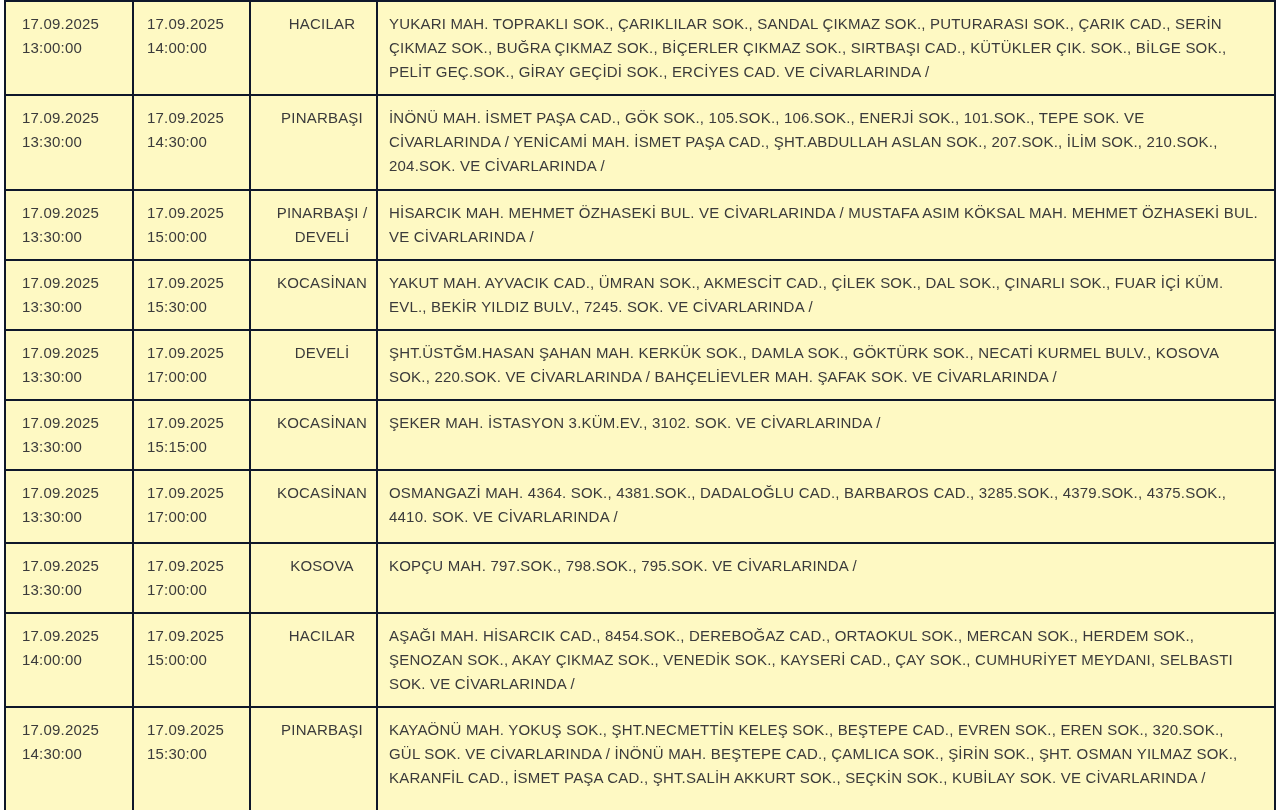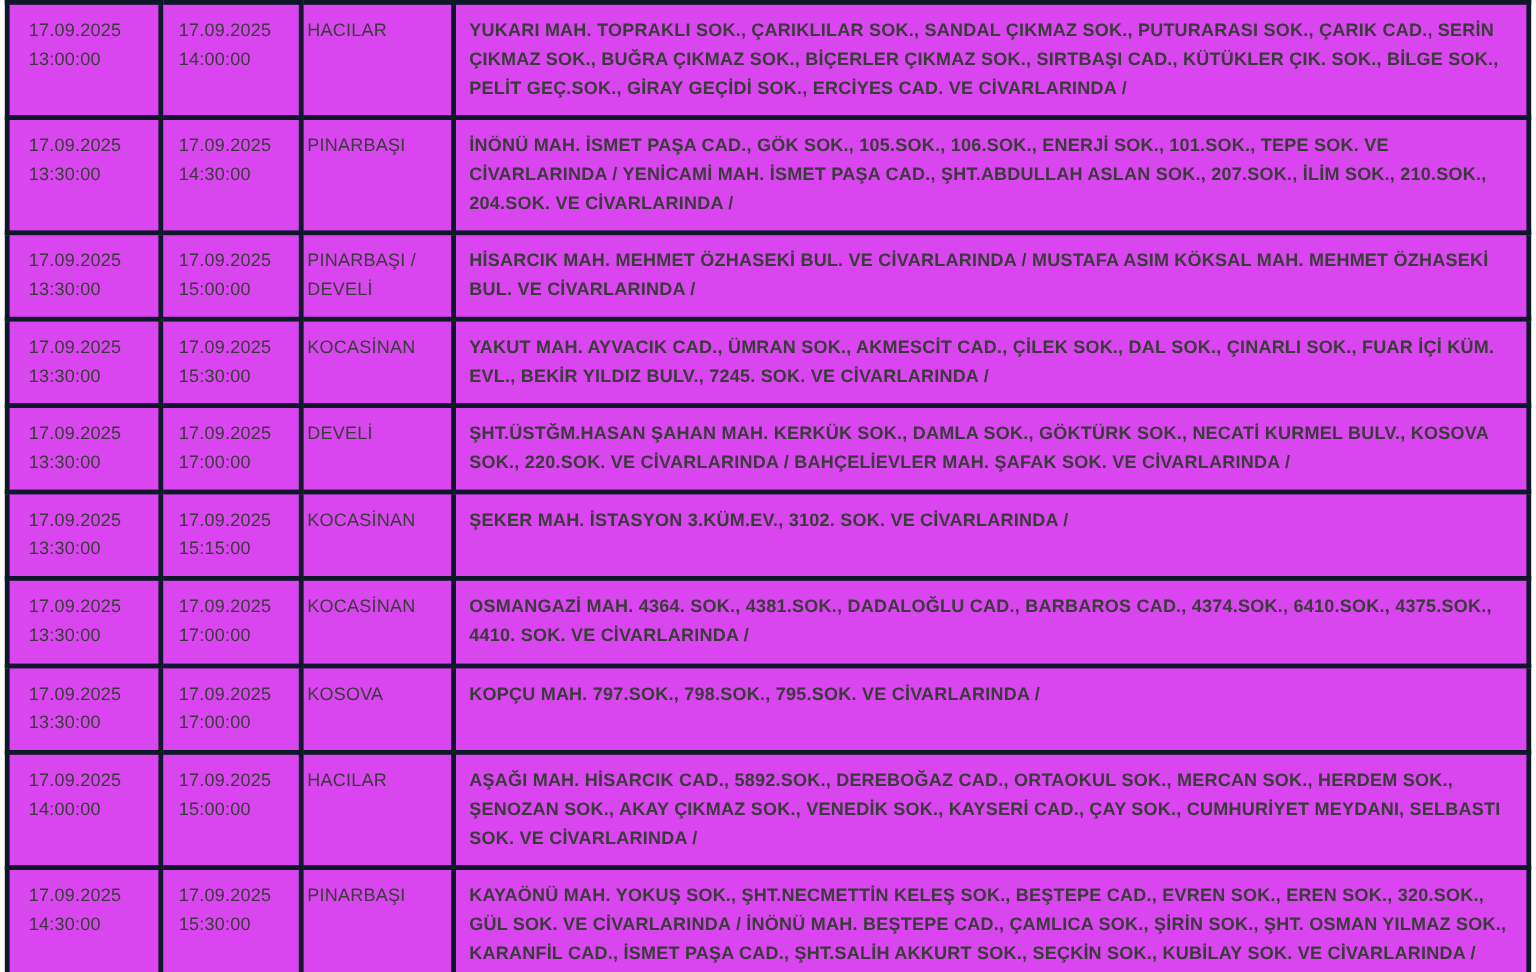--- a/index.html
+++ b/index.html
@@ -17,33 +17,33 @@
     width: 1272px;
     margin: 0 4px;
   }
   table.outage-table {
     border-collapse: collapse;
     table-layout: fixed;
     width: 1272px;
     margin-top: 0;
   }
   table.outage-table td {
-    border: 4px solid #0f172a;
-    background: #d946ef;
+    border: 2px solid #0f172a;
+    background: #fef9c3;
     vertical-align: top;
     color: #3b3b3b;
     font-size: 15px;
     line-height: 24px;
     letter-spacing: 0.2px;
     word-wrap: break-word;
   }
   td.col-start  { padding: 10px 6px 10px 16px; }
   td.col-end    { padding: 10px 6px 10px 13px; }
-  td.col-district { padding: 10px 8px 10px 3px; }
-  td.col-areas  { padding: 10px 16px 10px 11px; font-weight: bold; }
+  td.col-district { padding: 10px 8px 10px 25px; text-align: center; }
+  td.col-areas  { padding: 10px 16px 10px 11px; }
 
   
   tr:nth-child(1)  { height: 86px; }
   tr:nth-child(2)  { height: 95px; }
   tr:nth-child(3)  { height: 70px; }
   tr:nth-child(4)  { height: 64px; }
   tr:nth-child(5)  { height: 70px; }
   tr:nth-child(6)  { height: 63px; }
   tr:nth-child(7)  { height: 73px; }
   tr:nth-child(8)  { height: 66px; }
@@ -164,21 +164,21 @@
             <div>13:30:00</div>
           </td>
           <td class="col-end">
             <div>17.09.2025</div>
             <div>17:00:00</div>
           </td>
           <td class="col-district">
             <div>KOCASİNAN</div>
           </td>
           <td class="col-areas">
-            <div>OSMANGAZİ MAH. 4364. SOK., 4381.SOK., DADALOĞLU CAD., BARBAROS CAD., 4374.SOK., 6410.SOK., 4375.SOK., 4410. SOK. VE CİVARLARINDA /</div>
+            <div>OSMANGAZİ MAH. 4364. SOK., 4381.SOK., DADALOĞLU CAD., BARBAROS CAD., 3285.SOK., 4379.SOK., 4375.SOK., 4410. SOK. VE CİVARLARINDA /</div>
           </td>
         </tr>
         <tr>
           <td class="col-start">
             <div>17.09.2025</div>
             <div>13:30:00</div>
           </td>
           <td class="col-end">
             <div>17.09.2025</div>
             <div>17:00:00</div>
@@ -196,21 +196,21 @@
             <div>14:00:00</div>
           </td>
           <td class="col-end">
             <div>17.09.2025</div>
             <div>15:00:00</div>
           </td>
           <td class="col-district">
             <div>HACILAR</div>
           </td>
           <td class="col-areas">
-            <div>AŞAĞI MAH. HİSARCIK CAD., 5892.SOK., DEREBOĞAZ CAD., ORTAOKUL SOK., MERCAN SOK., HERDEM SOK., ŞENOZAN SOK., AKAY ÇIKMAZ SOK., VENEDİK SOK., KAYSERİ CAD., ÇAY SOK., CUMHURİYET MEYDANI, SELBASTI SOK. VE CİVARLARINDA /</div>
+            <div>AŞAĞI MAH. HİSARCIK CAD., 8454.SOK., DEREBOĞAZ CAD., ORTAOKUL SOK., MERCAN SOK., HERDEM SOK., ŞENOZAN SOK., AKAY ÇIKMAZ SOK., VENEDİK SOK., KAYSERİ CAD., ÇAY SOK., CUMHURİYET MEYDANI, SELBASTI SOK. VE CİVARLARINDA /</div>
           </td>
         </tr>
         <tr>
           <td class="col-start">
             <div>17.09.2025</div>
             <div>14:30:00</div>
           </td>
           <td class="col-end">
             <div>17.09.2025</div>
             <div>15:30:00</div>

